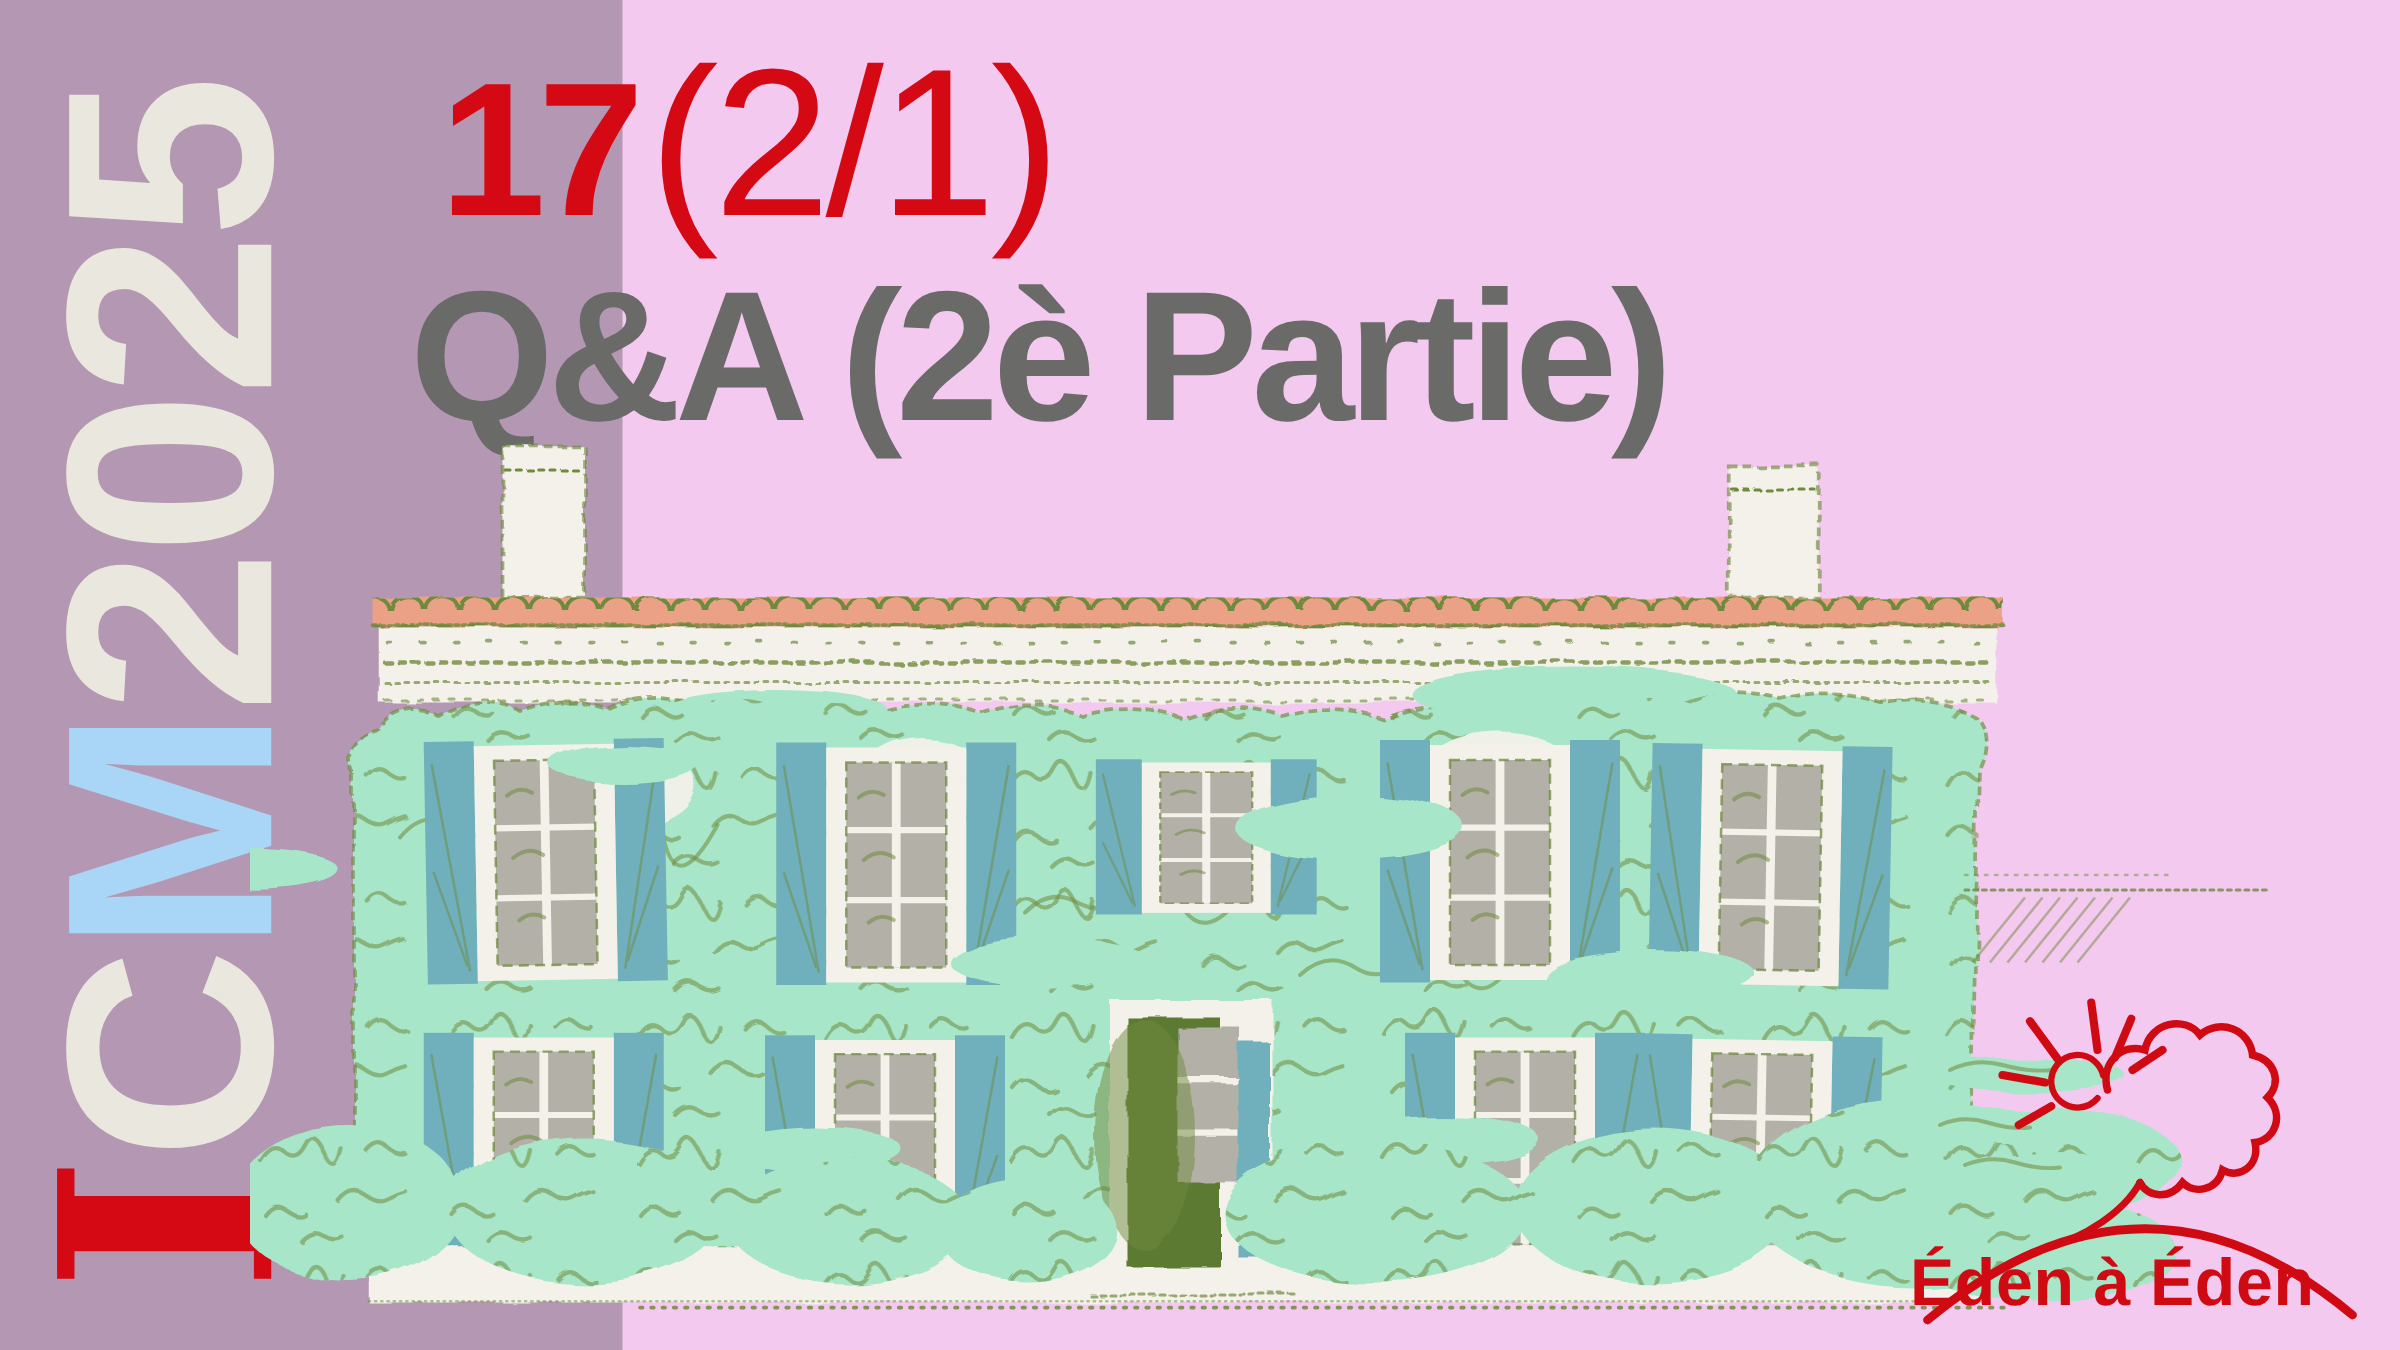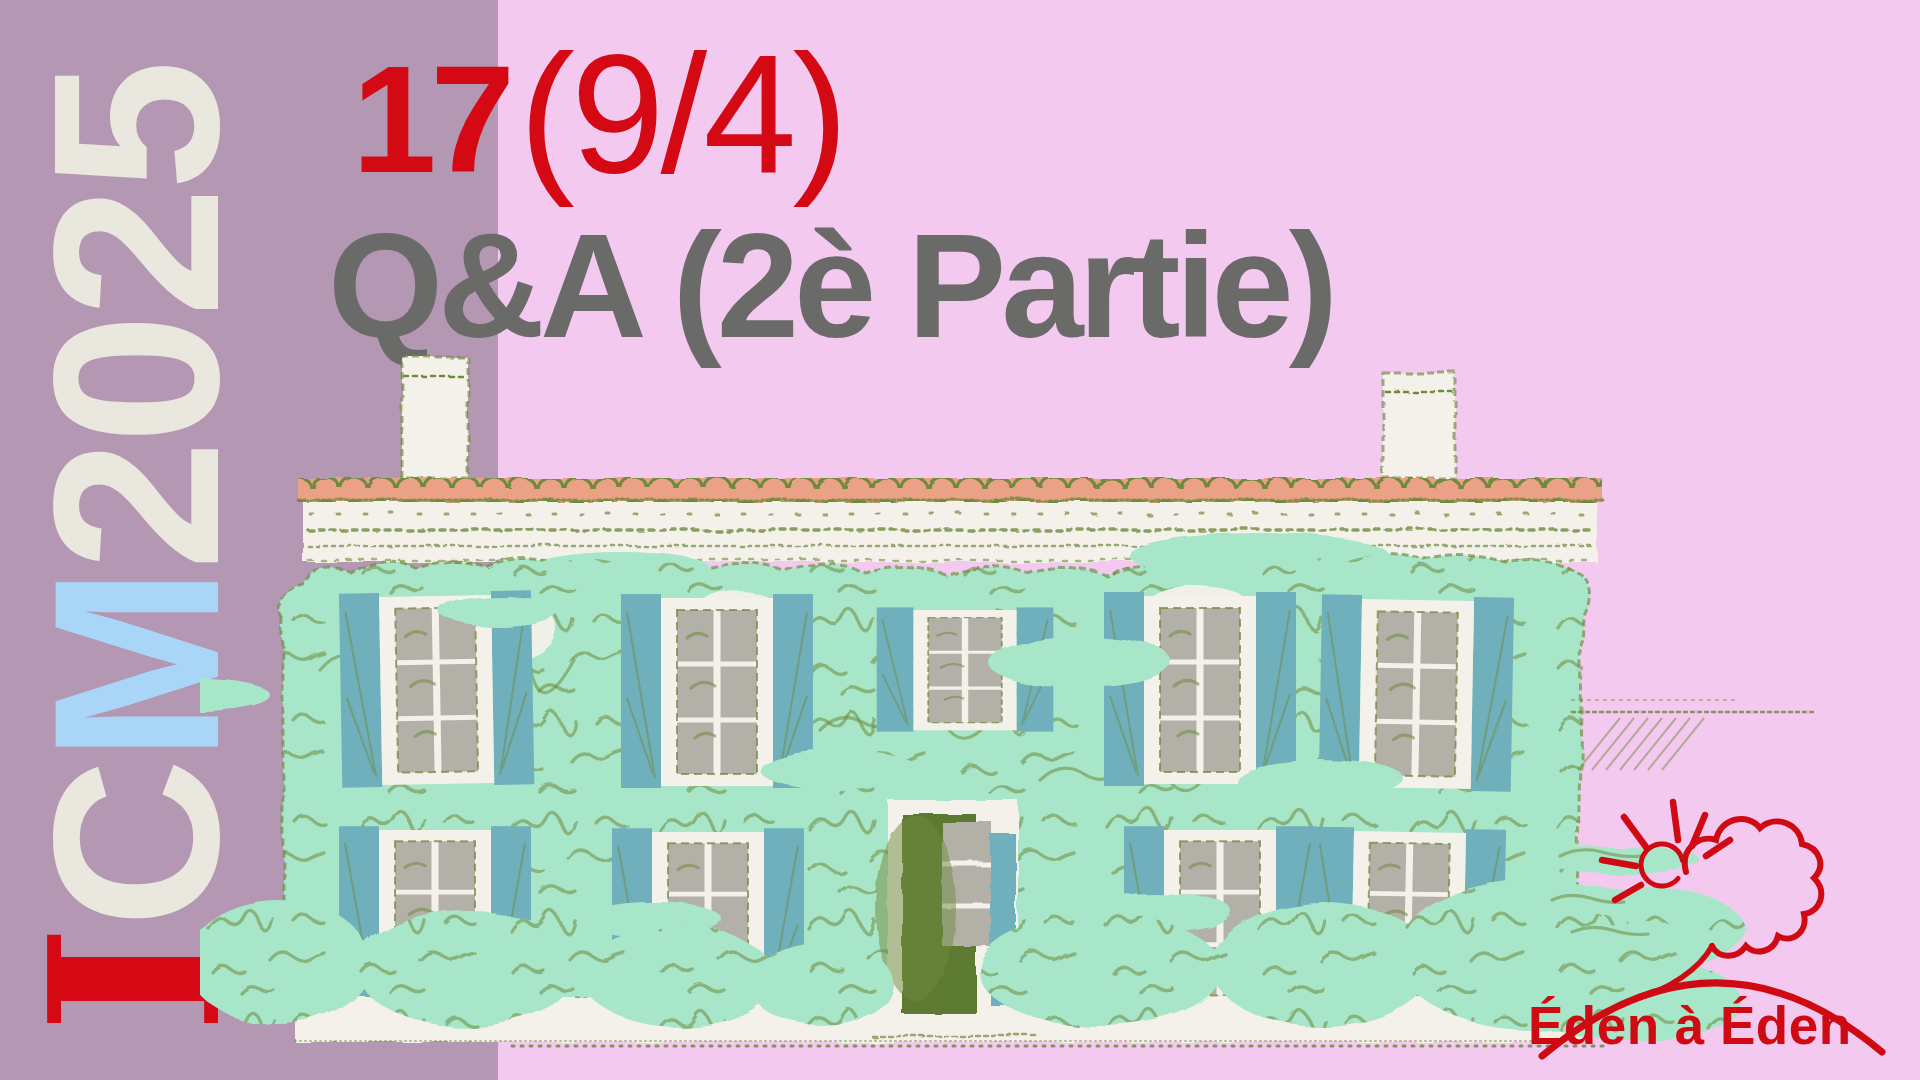--- a/index.html
+++ b/index.html
@@ -79,21 +79,21 @@
 <div class="stage">
 
   <div class="sidebar"></div>
 
   <div class="brand-vert">
     <span class="l-i">I</span><span class="l-c">C</span><span class="l-m">M</span><span class="l-y">2025</span>
   </div>
 
   <div class="header-row">
     <span class="ep-num">17</span>
-    <span class="ep-part">(9/4)</span>
+    <span class="ep-part">(2/1)</span>
   </div>
 
   <div class="page-title">Q&amp;A (2è Partie)</div>
 
   <svg class="illustration" viewBox="0 0 1720 780" width="1720" height="780">
     <defs>
       <filter id="rough" x="-5%" y="-5%" width="110%" height="110%">
         <feTurbulence type="fractalNoise" baseFrequency="0.015 0.02" numOctaves="2" seed="7" result="n"></feTurbulence>
         <feDisplacementMap in="SourceGraphic" in2="n" scale="12"></feDisplacementMap>
       </filter>

